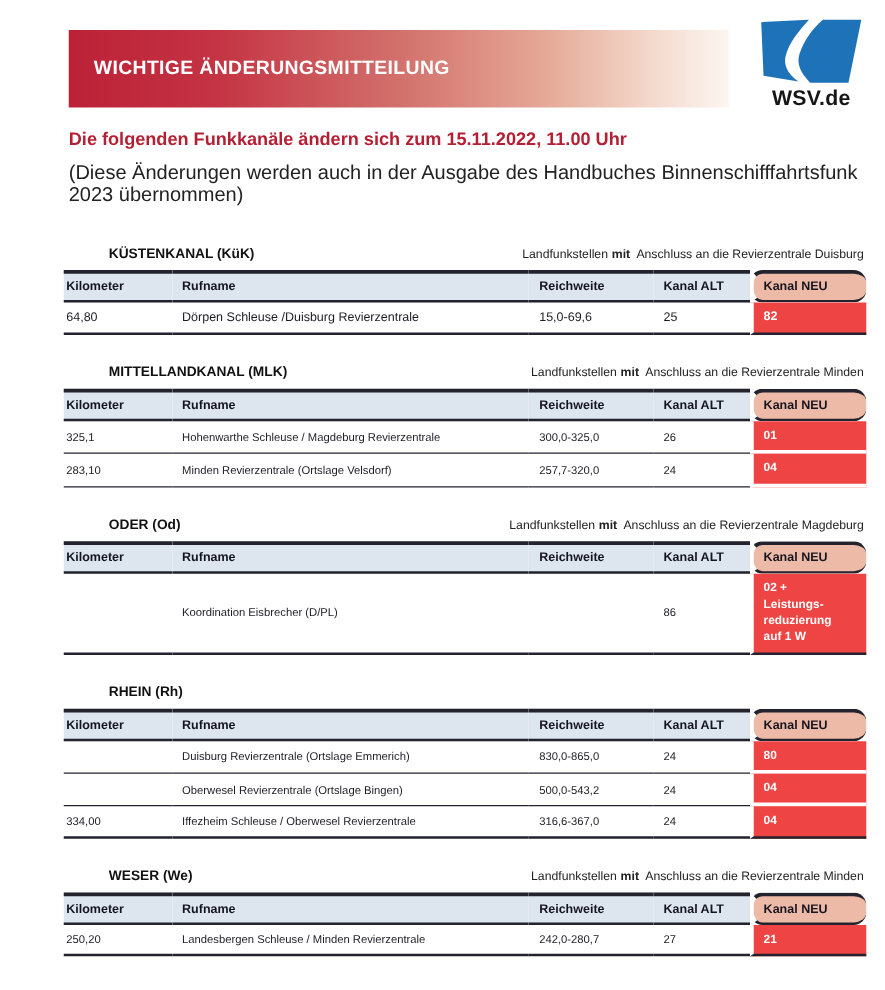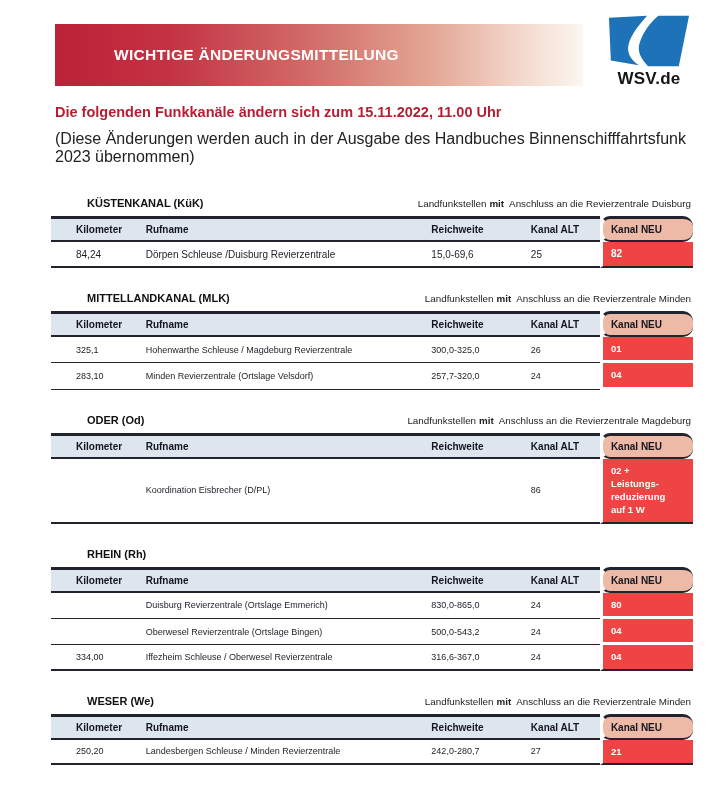--- a/index.html
+++ b/index.html
@@ -8,21 +8,21 @@
     position:relative; width:708px; height:792px; background:#fff;
     font-family:"Liberation Sans", sans-serif; color:#1d1d26; overflow:hidden;
   }
   
   .banner {
     position:absolute; left:55px; top:24px; width:528px; height:62px;
     background:linear-gradient(90deg,#bc2137 0%, #c43343 22%, #d2706c 50%, #e5a896 72%, #f3d8cb 88%, #fcf6f1 100%);
     display:flex; align-items:center;
   }
   .banner-title {
-    color:#fff; font-weight:bold; font-size:15.5px; letter-spacing:.3px; padding-left:20px;margin-left:39px;
+    color:#fff; font-weight:bold; font-size:15.5px; letter-spacing:.3px; padding-left:20px;
   }
   .logo { position:absolute; top:14px; right:13px; width:92px; text-align:center; }
   .logo svg { display:block; margin:0 auto; }
   .logo-text { font-size:17px; font-weight:bold; color:#161616; margin-top:1px; letter-spacing:.2px; }
 
   
   main { padding:104px 15px 0 51px; }
   h1 { font-size:14.5px; font-weight:bold; color:#b51f33; margin-left:4px; }
   .subtitle { font-size:16px; margin:10px 0 0 4px; color:#222; }
 
@@ -33,21 +33,21 @@
   .note { font-size:9.8px; color:#222; white-space:nowrap; }
   .note b { margin:0 5px 0 3px; }
 
   table { width:100%; border-collapse:separate; border-spacing:0; table-layout:fixed; }
   col.c1{width:13.5%} col.c2{width:44.5%} col.c3{width:15.5%} col.c4{width:12%} col.c5{width:14.5%}
   th {
     background:#dde5ee; font-size:10px; font-weight:bold; text-align:left;
     padding:5px 6px 5px 8px; border-top:3px solid #23232e; border-bottom:2px solid #23232e;
     color:#15151f;
   }
-  th:first-child, td:first-child { padding-left:25px; }
+  th:first-child, td:first-child { padding-left:2px; }
   th.neu { background:#eebaa8; border-left:3px solid #fff;border-radius:10px; }
   td {
     font-size:9px; padding:5px 6px 5px 8px; border-bottom:1.5px solid #23232e;
     color:#1d1d26; vertical-align:middle; overflow:hidden;
   }
   tbody.lg td { font-size:10px; }
   tr.last td { border-bottom:2.5px solid #23232e; }
   td.neu {
     background:#ef4444; color:#fff; font-weight:bold; font-size:9.5px;
     border-left:3px solid #fff; border-bottom:3px solid #fff;
@@ -93,21 +93,21 @@
             <tr>
           <th>Kilometer</th>
           <th>Rufname</th>
           <th>Reichweite</th>
           <th>Kanal ALT</th>
           <th class="neu">Kanal NEU</th>
         </tr>
           </thead>
         <tbody class="lg">
           <tr class="last">
-            <td>84,24</td>
+            <td>64,80</td>
             <td>Dörpen Schleuse /Duisburg Revierzentrale</td>
             <td>15,0-69,6</td>
             <td>25</td>
             <td class="neu">82</td>
           </tr>
         </tbody>
       </table>
     </section>
 
     <section>

